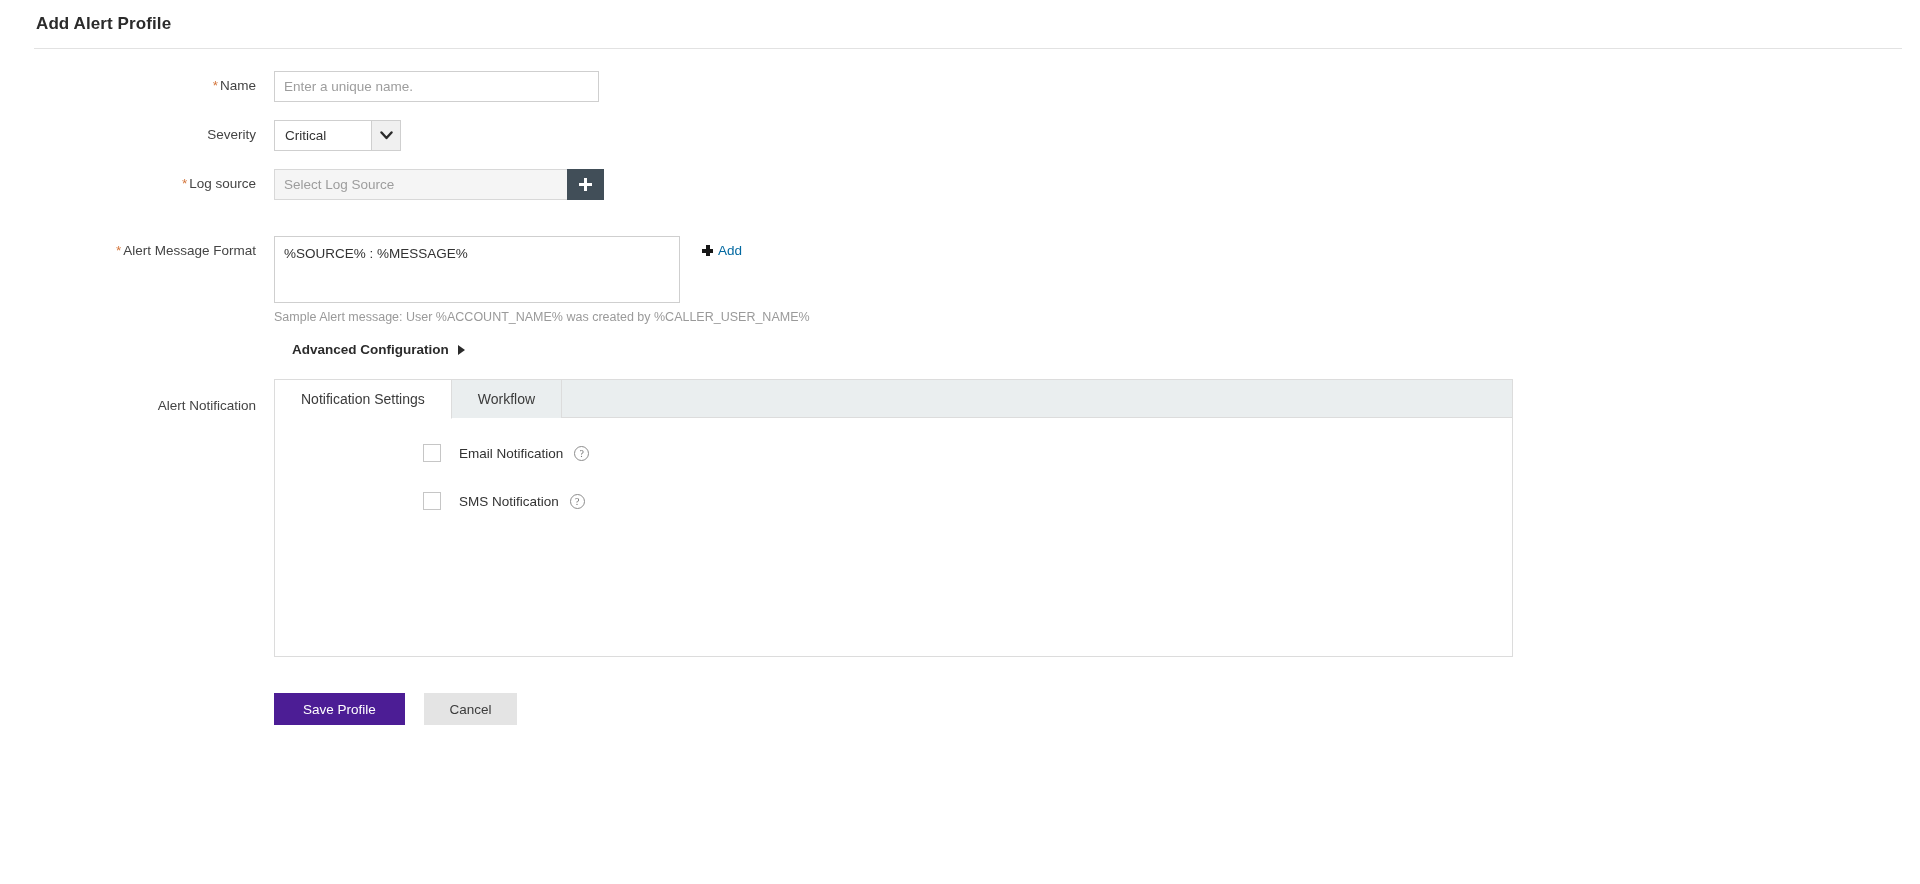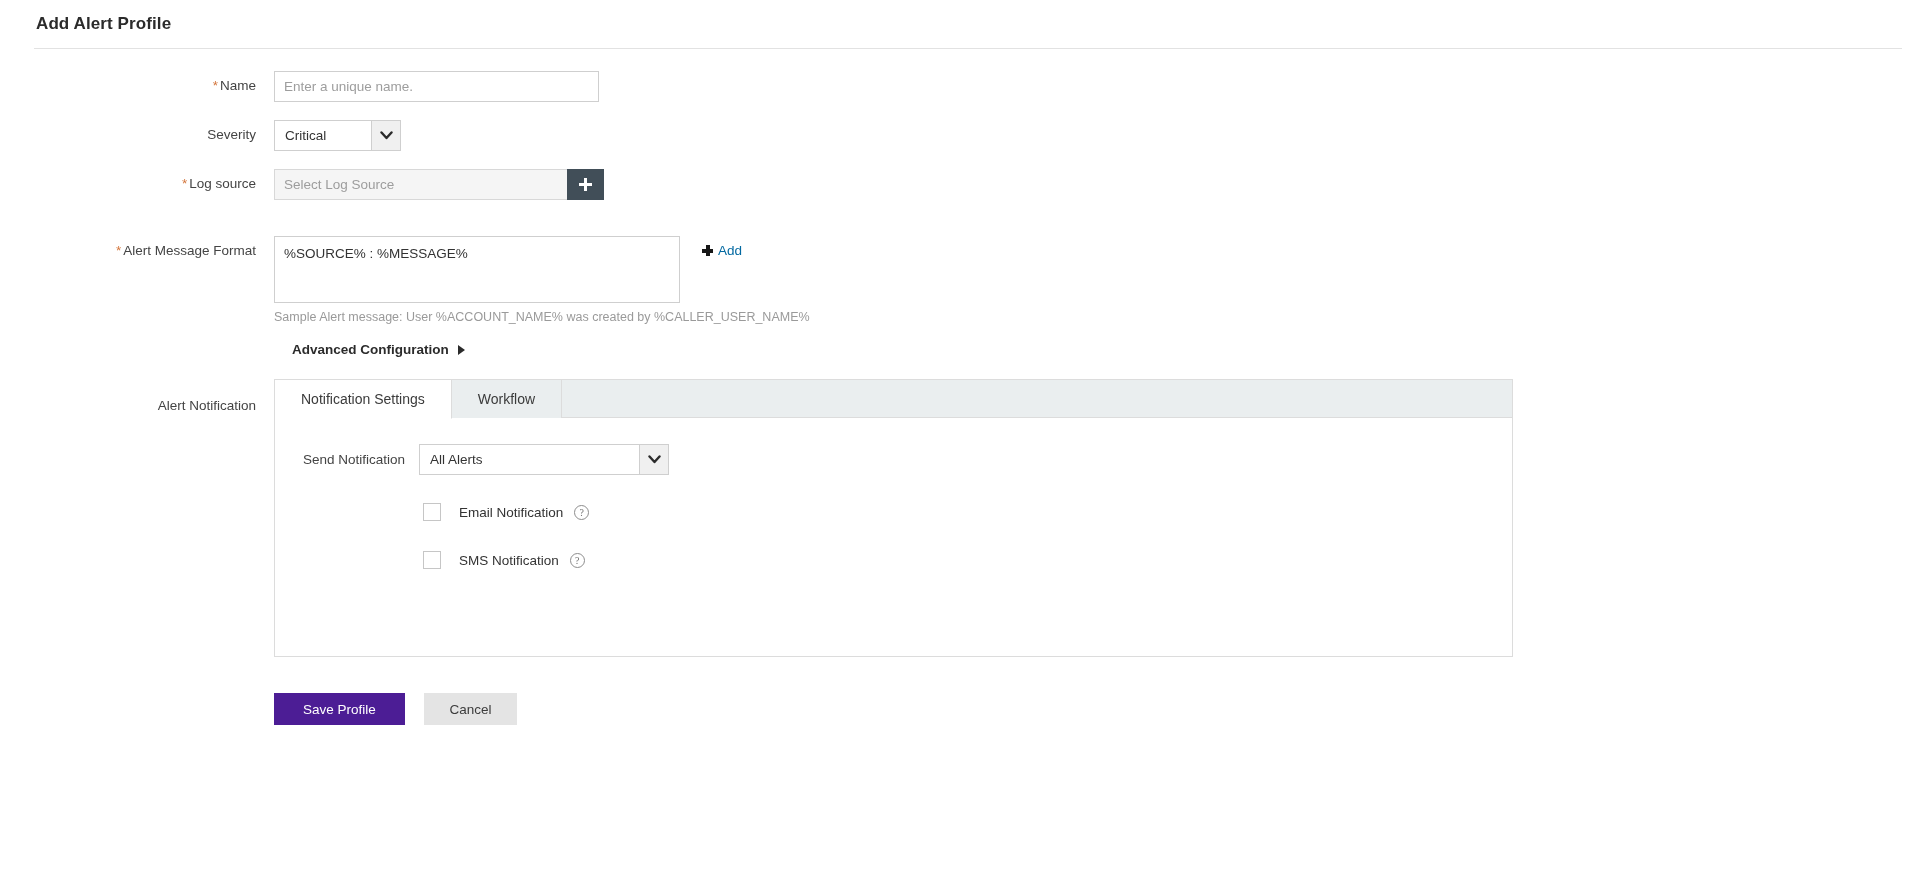--- a/index.html
+++ b/index.html
@@ -406,31 +406,20 @@
         <div class="tabbar">
           <div class="tab active">
             <span>Notification Settings</span>
           </div>
           <div class="tab">
             <span>Workflow</span>
           </div>
         </div>
         <div class="panel-body">
 
-          <div class="notify-row">
-            <div class="notify-label">Send Notification</div>
-            <div class="select-wrap select-notify">
-              <div class="select-value">All Alerts</div>
-              <div class="select-arrow">
-                <svg width="13" height="9" viewBox="0 0 13 9">
-                    <path d="M1.5 1.5 L6.5 7 L11.5 1.5" stroke="#2b2b2b" stroke-width="2.4" fill="none" stroke-linecap="round" stroke-linejoin="round"></path>
-                  </svg>
-              </div>
-            </div>
-          </div>
 
           <div class="check-row">
             <span class="checkbox"></span>
             <span class="check-label">Email Notification</span>
             <span class="help-icon">?</span>
           </div>
 
           <div class="check-row">
             <span class="checkbox"></span>
             <span class="check-label">SMS Notification</span>

